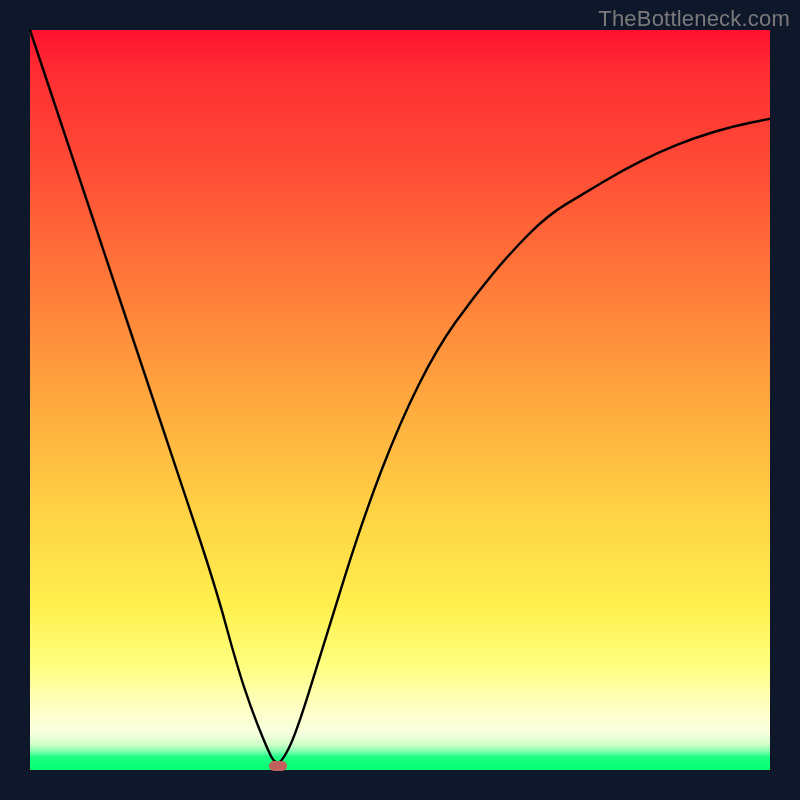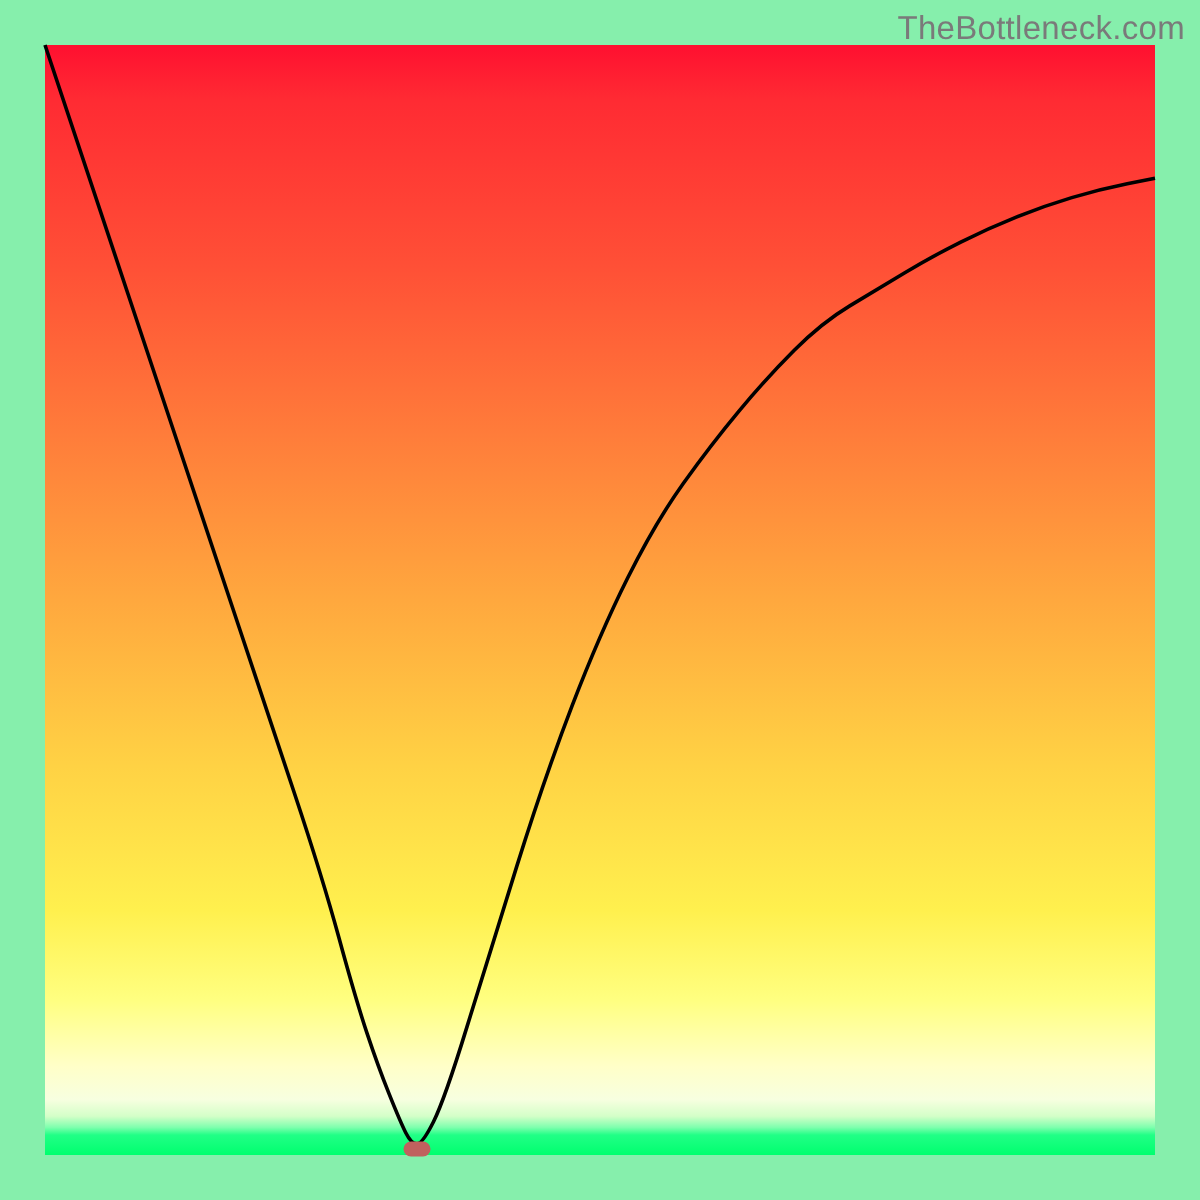--- a/index.html
+++ b/index.html
@@ -8,21 +8,21 @@
     width: 800px;
     height: 800px;
     overflow: hidden;
     background: #000;
     font-family: Arial, Helvetica, sans-serif;
   }
   .frame {
     position: relative;
     width: 800px;
     height: 800px;
-    background: #86efac;
+    background: #0f172a;
   }
   .plot-area {
     position: absolute;
     left: 30px;
     top: 30px;
     width: 740px;
     height: 740px;
     
     background: linear-gradient(
       to bottom,

